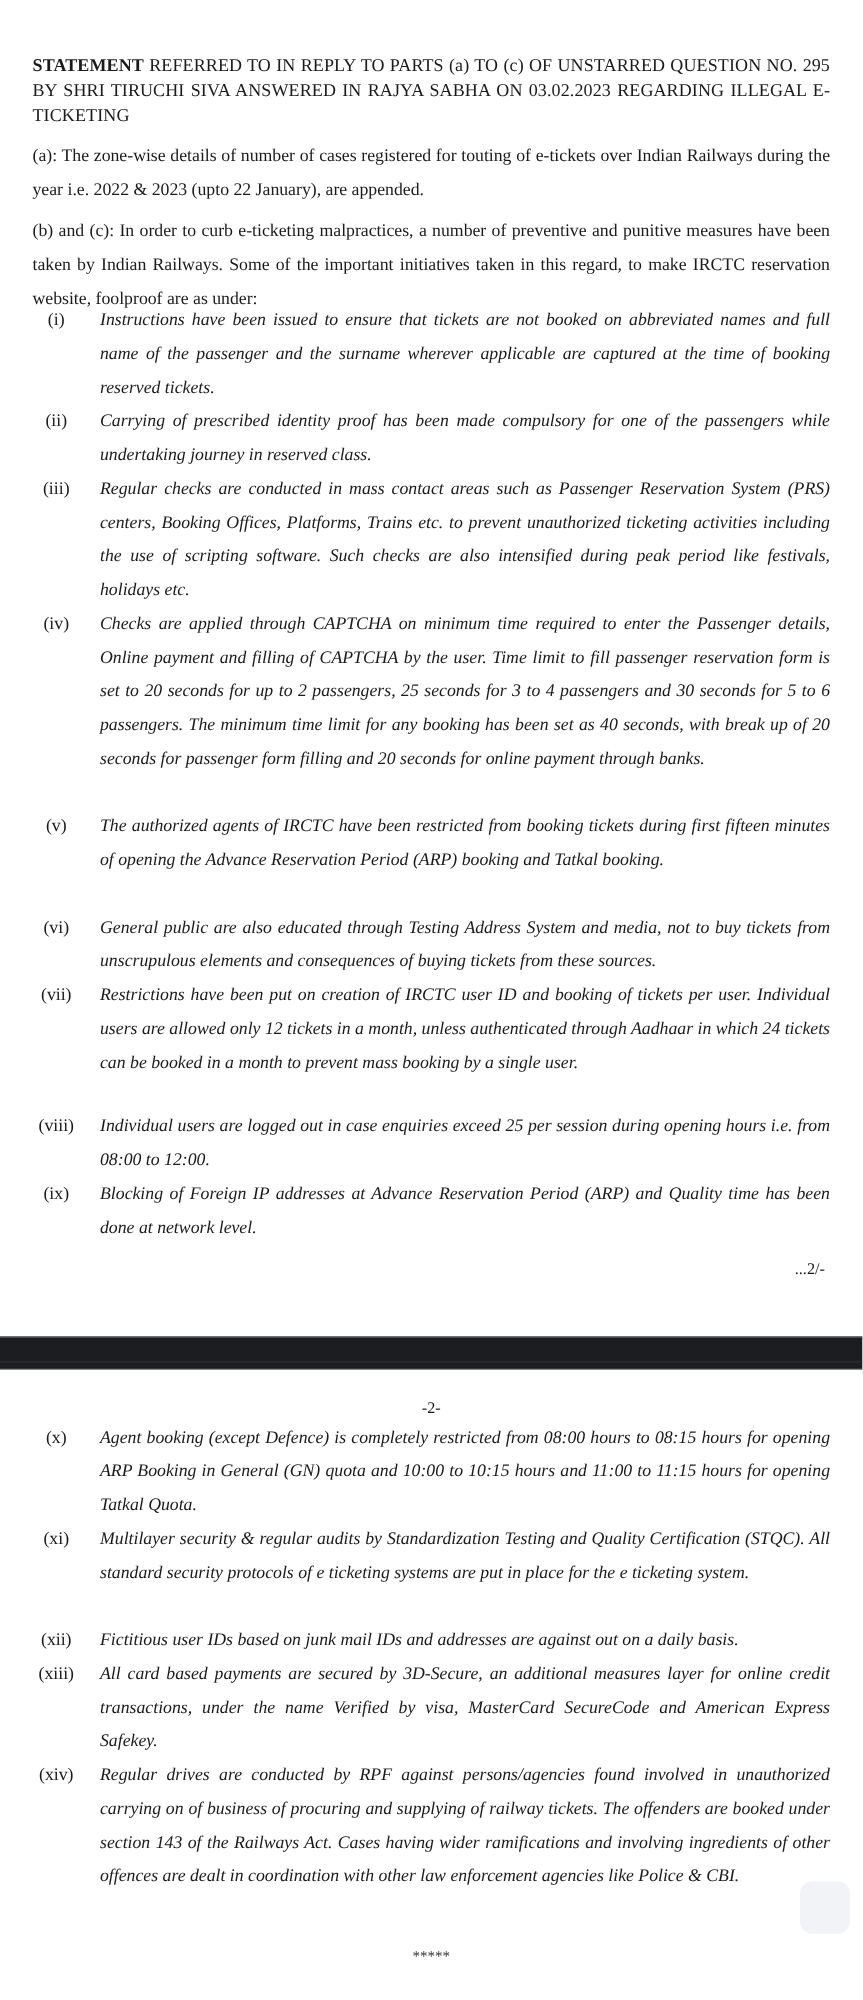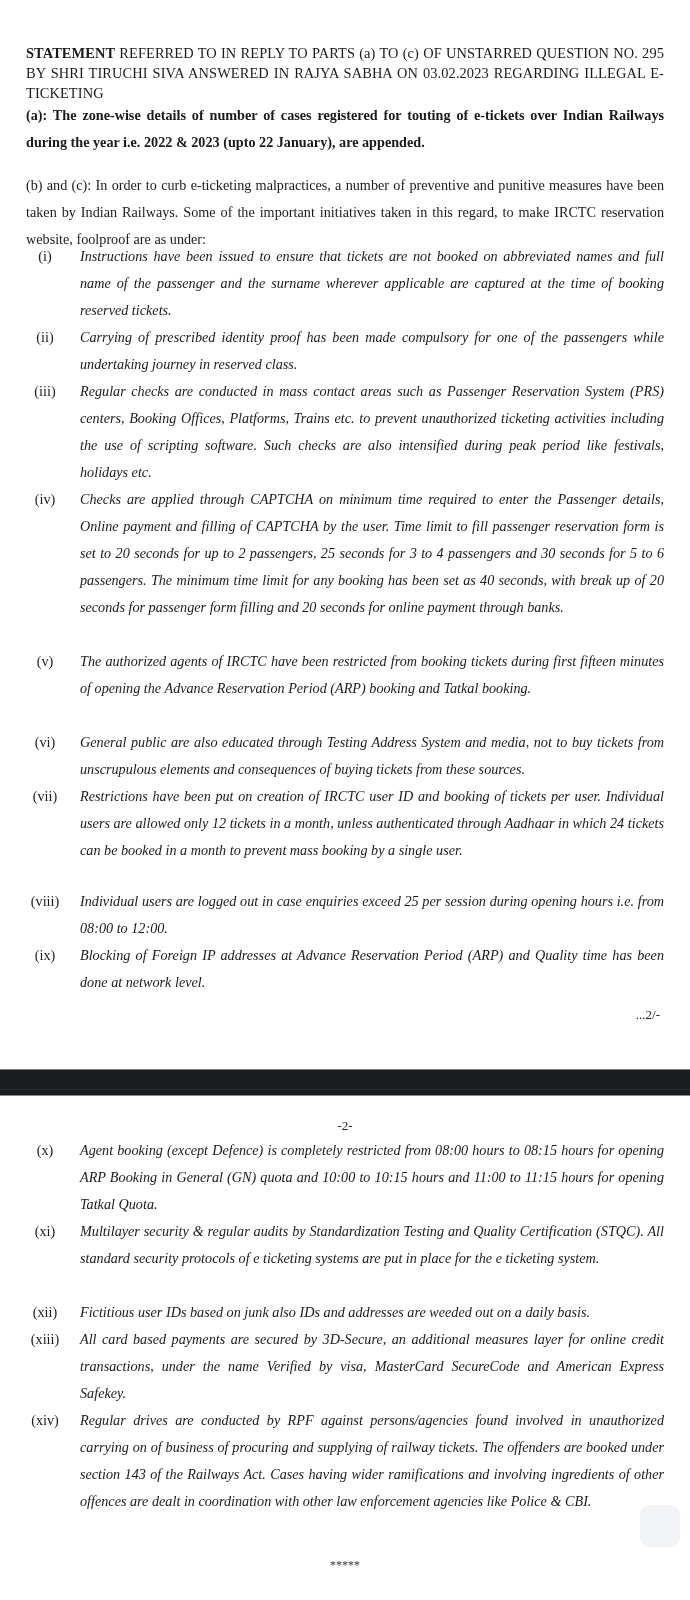--- a/index.html
+++ b/index.html
@@ -21,21 +21,21 @@
       line-height: 20px; text-align: justify; font-size: 14.4px;
       letter-spacing: 0.1px;
       margin-top: 21px;
     }
     .title .lead { font-weight: bold; }
 
     .para {
       position: absolute; left: 26px; width: 638px;
       line-height: 27px; text-align: justify;
     }
-    .para-a { top: 102px; font-weight: bold; }
+    .para-a { top: 112px; }
     .para-bc { top: 172px; }
 
     .item {
       position: absolute; left: 0; width: 690px;
     }
     .item .lbl {
       position: absolute; left: 20px; width: 50px; text-align: center;
       line-height: 27px;
     }
     .item .txt {
@@ -130,21 +130,21 @@
 <div class="item" style="top:1137px">
   <span class="lbl">(x)</span>
   <span class="txt">Agent booking (except Defence) is completely restricted from 08:00 hours to 08:15 hours for opening ARP Booking in General (GN) quota and 10:00 to 10:15 hours and 11:00 to 11:15 hours for opening Tatkal Quota.</span>
 </div>
 <div class="item" style="top:1218px">
   <span class="lbl">(xi)</span>
   <span class="txt">Multilayer security &amp; regular audits by Standardization Testing and Quality Certification (STQC). All standard security protocols of e ticketing systems are put in place for the e ticketing system.</span>
 </div>
 <div class="item" style="top:1299px">
   <span class="lbl">(xii)</span>
-  <span class="txt">Fictitious user IDs based on junk also IDs and addresses are weeded out on a daily basis.</span>
+  <span class="txt">Fictitious user IDs based on junk mail IDs and addresses are against out on a daily basis.</span>
 </div>
 <div class="item" style="top:1326px">
   <span class="lbl">(xiii)</span>
   <span class="txt">All card based payments are secured by 3D-Secure, an additional measures layer for online credit transactions, under the name Verified by visa, MasterCard SecureCode and American Express Safekey.</span>
 </div>
 <div class="item" style="top:1407px">
   <span class="lbl">(xiv)</span>
   <span class="txt">Regular drives are conducted by RPF against persons/agencies found involved in unauthorized carrying on of business of procuring and supplying of railway tickets. The offenders are booked under section 143 of the Railways Act. Cases having wider ramifications and involving ingredients of other offences are dealt in coordination with other law enforcement agencies like Police &amp; CBI.</span>
 </div>
 

